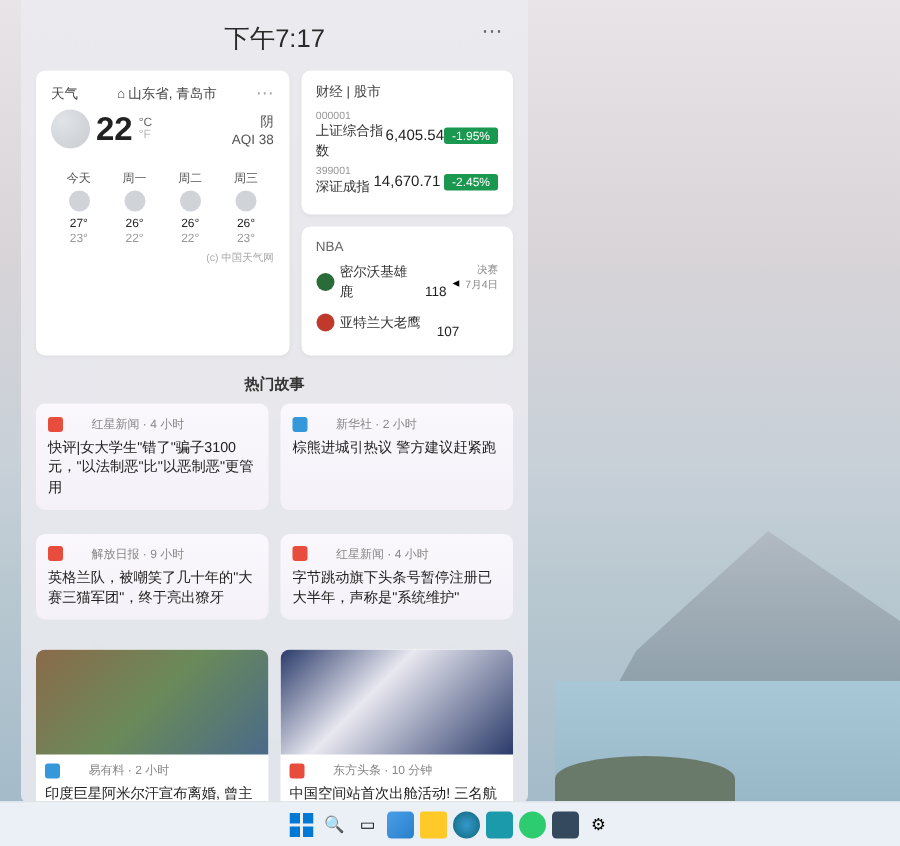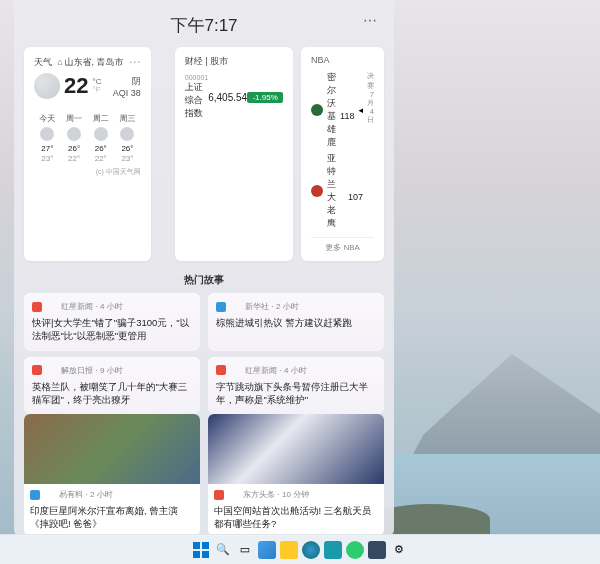--- a/index.html
+++ b/index.html
@@ -2,45 +2,45 @@
 <html><head>
 <meta charset="utf-8">
 <style>
 * { margin: 0; padding: 0; box-sizing: border-box; font-family: "Segoe UI", "Microsoft YaHei", sans-serif; }
 body { width: 600px; height: 564px; overflow: hidden; position: relative; }
 .desktop { position: absolute; inset: 0; background: linear-gradient(180deg, #e8e4e8 0%, #d8d4d8 30%, #c8d0d8 55%, #b8c8d0 70%, #a0b8c8 100%); }
 .mountain { position: absolute; right: 0; bottom: 50px; width: 220px; height: 200px; background: linear-gradient(180deg, rgba(180,170,180,0.3), rgba(100,120,130,0.6)); clip-path: polygon(0 100%, 20% 60%, 40% 40%, 60% 20%, 80% 35%, 100% 50%, 100% 100%); }
 .water { position: absolute; bottom: 30px; right: 0; left: 370px; height: 80px; background: linear-gradient(180deg, #a8c8d8, #98b8c8); }
 .land { position: absolute; bottom: 30px; left: 370px; width: 120px; height: 30px; background: #6a7a6a; border-radius: 50% 50% 0 0; }
 
-.widgets-panel { position: absolute; left: 14px; top: 0; width: 380px; height: 536px; background: rgba(235,235,240,0.85); backdrop-filter: blur(20px); border-radius: 0 0 6px 6px; padding: 8px 10px; overflow: hidden; }
+.widgets-panel { position: absolute; left: 14px; top: 0; width: 338px; height: 536px; background: rgba(235,235,240,0.85); backdrop-filter: blur(20px); border-radius: 0 0 6px 6px; padding: 8px 10px; overflow: hidden; }
 .panel-header { display: flex; justify-content: center; align-items: center; padding: 6px 0; position: relative; }
 .panel-time { font-size: 17px; color: #2a2a2a; }
 .panel-more { position: absolute; right: 6px; top: 4px; font-size: 14px; color: #666; letter-spacing: 1px; }
 
-.widget-row { display: flex; gap: 24px; margin-top: 4px; }
+.widget-row { display: flex; gap: 8px; margin-top: 4px; }
 .widget-card { background: #fff; border-radius: 6px; padding: 8px 10px; font-size: 9px; flex: 1; box-shadow: 0 1px 3px rgba(0,0,0,0.05); }
 .weather-card { flex: 1.05; }
 .w-head { display: flex; justify-content: space-between; align-items: center; font-size: 9px; color: #444; }
 .w-loc { display: flex; gap: 2px; align-items: center; }
 .w-dots { color: #aaa; font-size: 12px; }
 .w-main { display: flex; align-items: center; gap: 4px; margin-top: 4px; }
 .w-icon { width: 26px; height: 26px; border-radius: 50%; background: radial-gradient(circle at 30% 30%, #e0e4e8, #c8ccd0); position: relative; }
 .w-temp { font-size: 22px; font-weight: 700; color: #222; }
 .w-unit { font-size: 8px; color: #666; display: flex; flex-direction: column; line-height: 1; }
 .w-cond { margin-left: auto; text-align: right; font-size: 9px; color: #555; }
 .w-forecast { display: flex; justify-content: space-between; margin-top: 8px; padding-top: 6px; }
 .w-day { text-align: center; font-size: 8px; color: #555; flex: 1; }
 .w-day-icon { width: 14px; height: 14px; margin: 3px auto; border-radius: 50%; background: #d0d4d8; }
 .w-day .hi { color: #222; margin-top: 0; }
 .w-day .lo { color: #999; margin-top: 1px; }
 .w-attr { text-align: right; font-size: 7px; color: #aaa; margin-top: 4px; }
 .w-more { text-align: center; font-size: 8px; color: #888; margin-top: 4px; padding-top: 4px; border-top: 1px solid #eee; }
 
-.right-col { display: flex; flex-direction: row; gap: 8px; flex: 1; }
+.right-col { display: flex; flex-direction: column; gap: 8px; flex: 1; }
 .finance-card .f-tabs { font-size: 9px; color: #444; margin-bottom: 6px; }
 .f-row { display: flex; justify-content: space-between; align-items: center; font-size: 9px; margin-bottom: 4px; }
 .f-name { color: #333; }
 .f-code { color: #999; font-size: 7px; }
 .f-val { color: #222; font-size: 10px; }
 .f-pct { background: #1a9850; color: #fff; padding: 1px 4px; border-radius: 2px; font-size: 8px; min-width: 36px; text-align: center; }
 .nba-card .n-head { font-size: 9px; color: #666; margin-bottom: 6px; }
 .n-row { display: flex; align-items: center; gap: 4px; font-size: 9px; margin-bottom: 3px; }
 .n-logo { width: 12px; height: 12px; border-radius: 50%; }
 .n-logo.a { background: #2a6b3a; }
@@ -53,21 +53,21 @@
 .news-section { margin-top: 10px; }
 .section-title { font-size: 10px; color: #333; font-weight: 600; padding: 2px 0 6px; text-align: center; }
 .news-grid { display: flex; gap: 8px; }
 .news-card { flex: 1; background: linear-gradient(180deg, #faf8fc, #f4f2f8); border-radius: 6px; padding: 8px; font-size: 9px; }
 .news-src { display: flex; align-items: center; gap: 19px; font-size: 8px; color: #888; margin-bottom: 4px; }
 .src-badge { width: 10px; height: 10px; border-radius: 2px; display: inline-block; }
 .sb-red { background: #e74c3c; }
 .sb-blue { background: #3498db; }
 .news-title { color: #222; line-height: 1.4; font-size: 9.5px; }
 
-.img-grid { display: flex; gap: 8px; margin-top: 0; }
+.img-grid { display: flex; gap: 8px; margin-top: 20px; }
 .img-card { flex: 1; background: #fff; border-radius: 6px; overflow: hidden; }
 .img-thumb { height: 70px; background: #888; }
 .thumb-a { background: linear-gradient(135deg, #8a6a4a 0%, #6a8a5a 50%, #4a6a8a 100%); }
 .thumb-b { background: linear-gradient(135deg, #2a3a6a 0%, #e8e8f0 40%, #2a3a6a 100%); }
 .img-meta { padding: 5px 6px; }
 
 .taskbar { position: absolute; bottom: 0; left: 0; right: 0; height: 30px; background: rgba(240,244,248,0.92); backdrop-filter: blur(10px); display: flex; align-items: center; justify-content: center; gap: 4px; border-top: 1px solid rgba(0,0,0,0.05); }
 .tb-spacer { flex: 1; }
 .tb-icon { width: 18px; height: 18px; border-radius: 3px; display: flex; align-items: center; justify-content: center; font-size: 11px; }
 .tb-start svg { width: 16px; height: 16px; }
@@ -143,20 +143,28 @@
 
       <div class="widget-card finance-card">
         <div class="f-tabs">财经 | 股市</div>
         <div class="f-row">
           <div>
               <div class="f-code">000001</div>
               <div class="f-name">上证综合指数</div>
             </div>
           <div class="f-val">6,405.54</div>
           <div class="f-pct">-1.95%</div>
+        </div>
+        <div class="f-row">
+          <div>
+              <div class="f-code">399001</div>
+              <div class="f-name">深证成指</div>
+            </div>
+          <div class="f-val">14,670.71</div>
+          <div class="f-pct">-2.45%</div>
         </div>
       </div>
 
       <div class="widget-card nba-card">
         <div class="n-head">NBA</div>
         <div style="display:flex;gap:4px">
           <div style="flex:1">
             <div class="n-row">
                 <span class="n-logo a"></span>
                 <span class="n-team">密尔沃基雄鹿</span>
@@ -167,21 +175,20 @@
                 <span class="n-logo b"></span>
                 <span class="n-team">亚特兰大老鹰</span>
                 <span class="n-score">107</span>
               </div>
           </div>
           <div class="n-status">
               <div>决赛</div>
               <div>7月4日</div>
             </div>
         </div>
-        <div class="n-more">更多  NBA</div>
       </div>
     </div>
   </div>
 
   <div class="news-section">
     <div class="section-title">热门故事</div>
     <div class="news-grid">
       <div class="news-card">
         <div class="news-src">
             <span class="src-badge sb-red"></span>
@@ -190,21 +197,21 @@
         <div class="news-title">快评|女大学生"错了"骗子3100元，"以法制恶"比"以恶制恶"更管用</div>
       </div>
       <div class="news-card">
         <div class="news-src">
             <span class="src-badge sb-blue"></span>
             <span>新华社 · 2 小时</span>
           </div>
         <div class="news-title">棕熊进城引热议 警方建议赶紧跑</div>
       </div>
     </div>
-    <div class="news-grid" style="margin-top:6px">
+    <div class="news-grid" style="margin-top:16px">
       <div class="news-card">
         <div class="news-src">
             <span class="src-badge sb-red"></span>
             <span>解放日报 · 9 小时</span>
           </div>
         <div class="news-title">英格兰队，被嘲笑了几十年的"大赛三猫军团"，终于亮出獠牙</div>
       </div>
       <div class="news-card">
         <div class="news-src">
             <span class="src-badge sb-red"></span>

